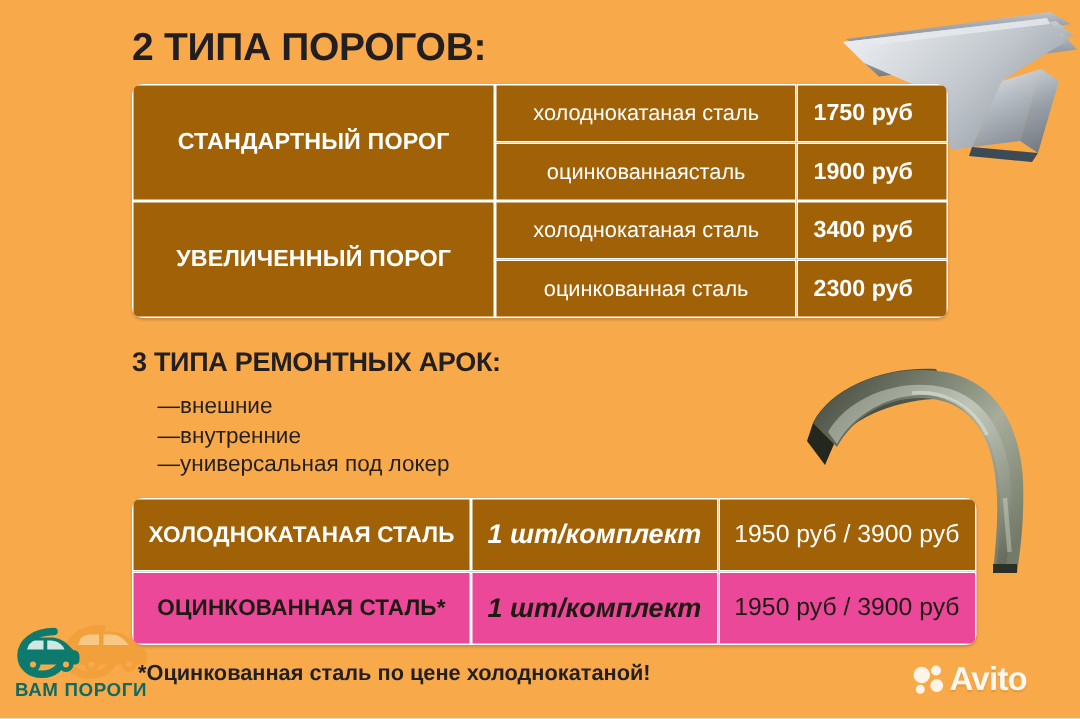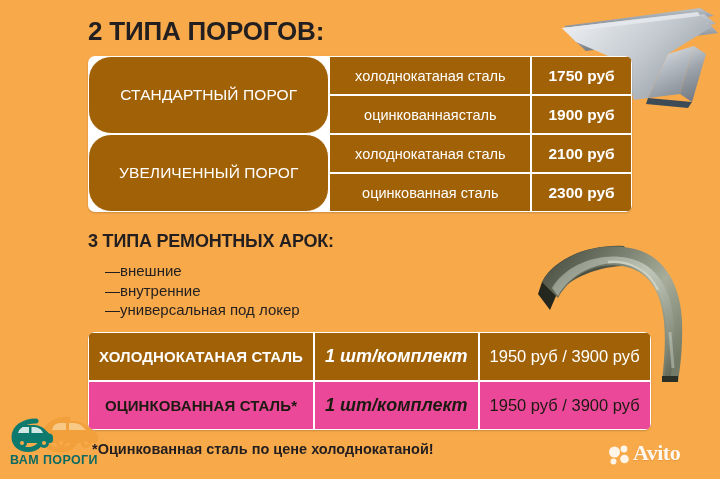--- a/index.html
+++ b/index.html
@@ -82,36 +82,34 @@
 
   
   #table-sills {
     left: 88px;
     top: 56px;
     width: 544px;
   }
   #table-sills td.cat {
     width: 242px;
     font-size: 15.5px;
-    font-weight: normal;
+    font-weight: bold;
     text-align: center;
     letter-spacing: 0.1px;
-    border-radius: 23px;
   }
   #table-sills td.mat {
     width: 196px;
     font-size: 14.5px;
     text-align: center;
     height: 37px;
   }
   #table-sills td.price {
     width: 86px;
     font-size: 15.5px;
     font-weight: bold;
-    text-align: center;
   }
 
   
   #table-arches {
     left: 88px;
     top: 332px;
     width: 548px;
   }
   #table-arches td {
     height: 47px;
@@ -184,24 +182,23 @@
     width: 208px;
     height: 148px;
   }
 
   
   #avito-watermark {
     position: absolute;
     left: 608px;
     top: 440px;
     display: flex;
-    align-items: flex-end;
+    align-items: center;
     gap: 3px;
     opacity: 0.92;
-    font-family: Liberation Serif, serif;
   }
   #avito-label {
     font-size: 22px;
     font-weight: bold;
     color: #ffffff;
     letter-spacing: -0.5px;
     text-shadow: 0 1px 1px rgba(160,90,20,0.25);
   }
 </style>
 </head>
@@ -251,21 +248,21 @@
         <td class="mat">холоднокатаная сталь</td>
         <td class="price">1750 руб</td>
       </tr>
       <tr>
         <td class="mat">оцинкованнаясталь</td>
         <td class="price">1900 руб</td>
       </tr>
       <tr>
         <td class="cat" rowspan="2">УВЕЛИЧЕННЫЙ ПОРОГ</td>
         <td class="mat">холоднокатаная сталь</td>
-        <td class="price">2100 руб</td>
+        <td class="price">3400 руб</td>
       </tr>
       <tr>
         <td class="mat">оцинкованная сталь</td>
         <td class="price">2300 руб</td>
       </tr>
     </tbody>
   </table>
 
   <div class="heading" id="heading-arches">3 ТИПА РЕМОНТНЫХ АРОК:</div>
 

